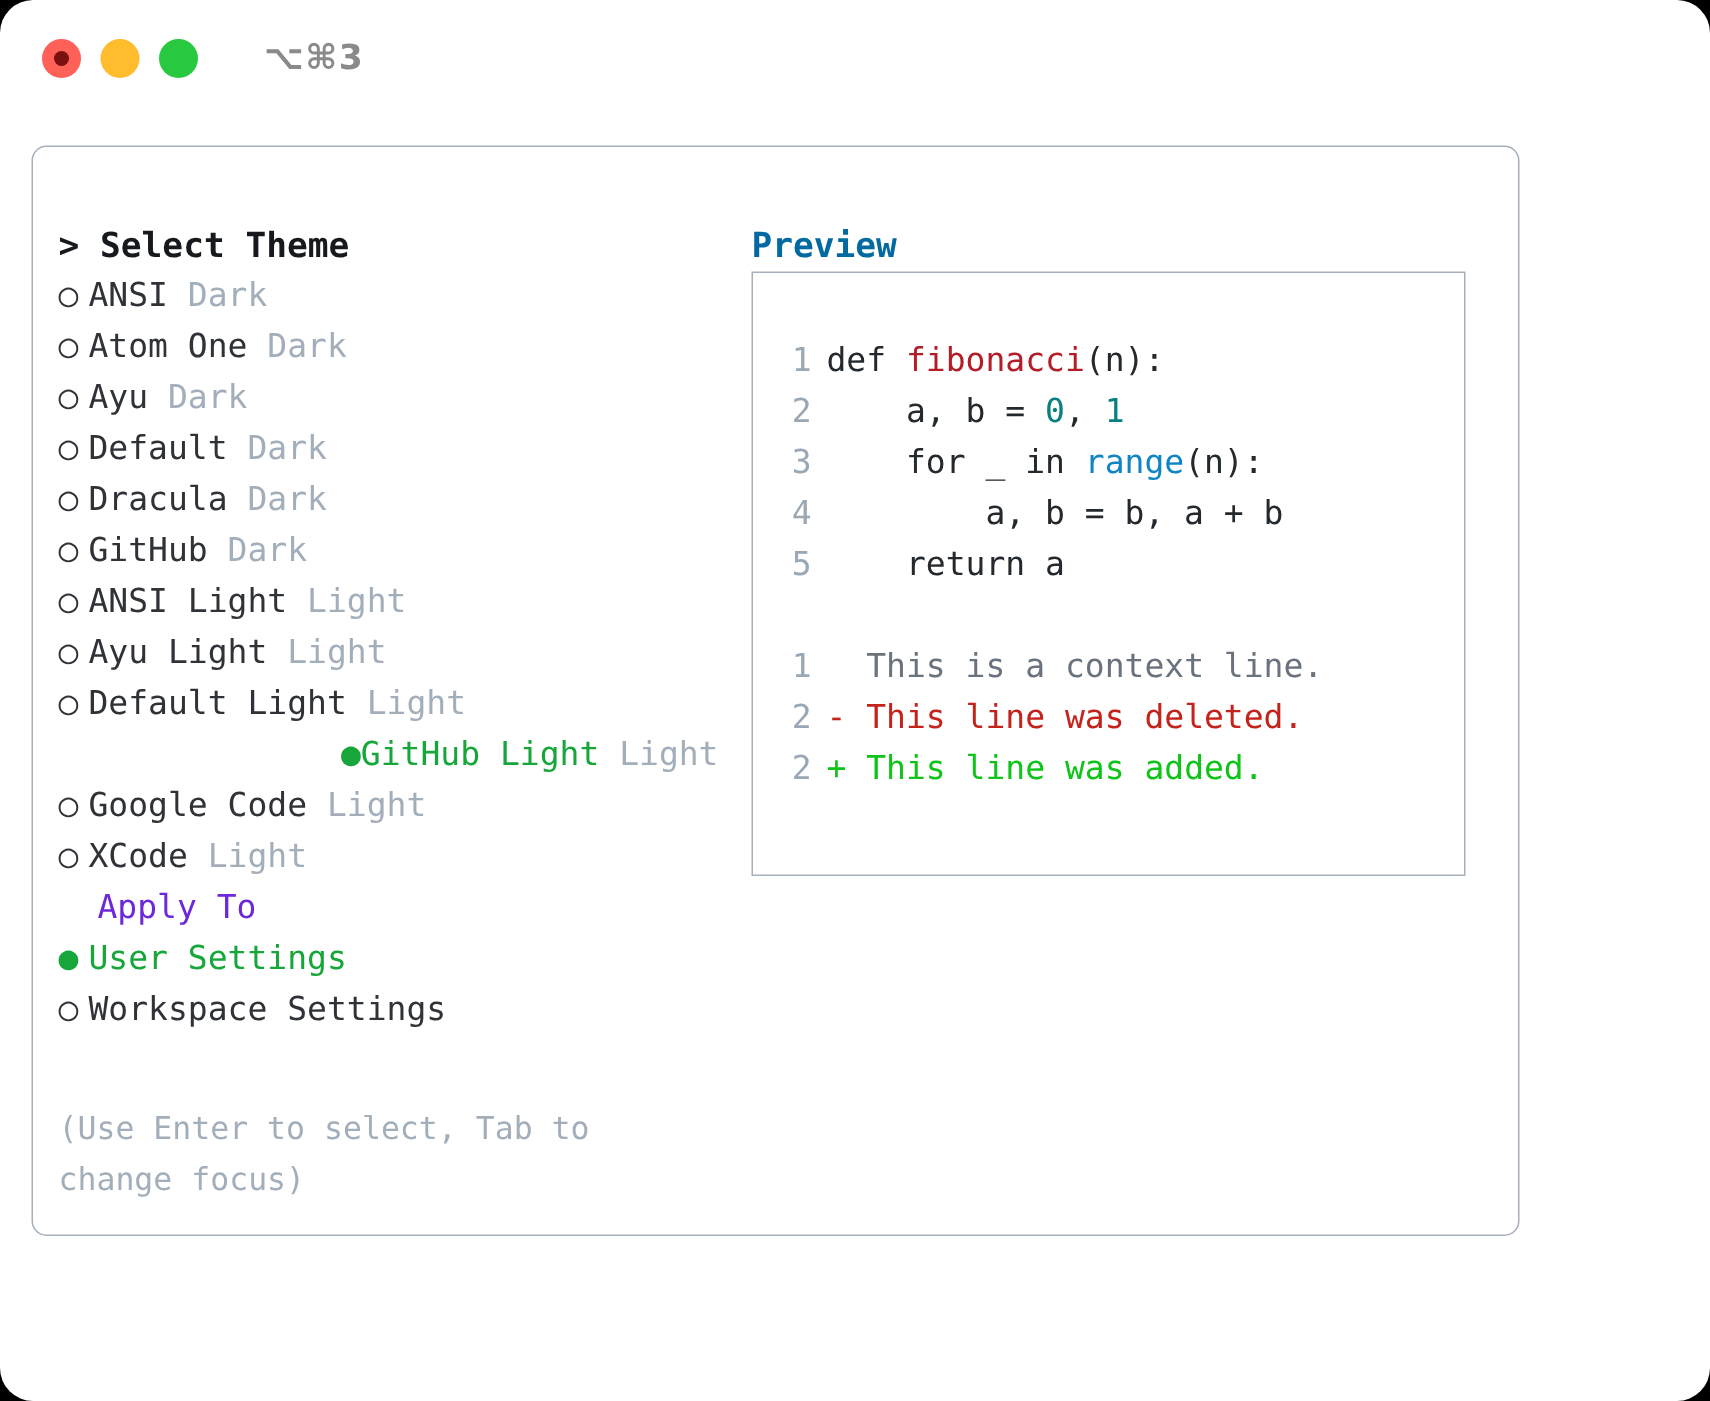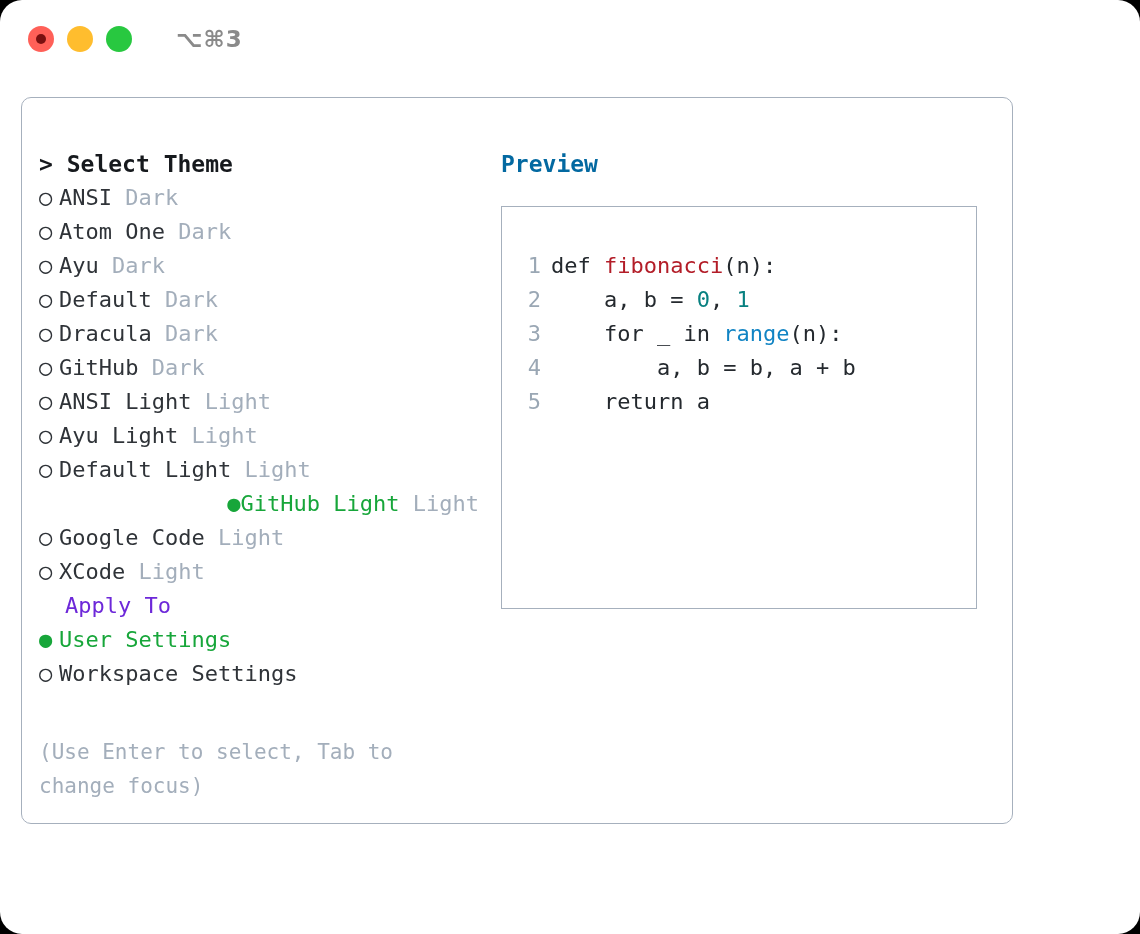--- a/index.html
+++ b/index.html
@@ -156,21 +156,20 @@
     top: 49px;
     width: 490px;
   }
   .preview-title {
     font-size: 23px;
     font-weight: 700;
     color: #0369a1;
     line-height: 34px;
   }
   .preview-box {
-    margin-top: 25px;
     width: 476px;
     height: 403px;
     border: 1.6px solid #a6b0bd;
     box-sizing: border-box;
     background: #ffffff;
     position: relative;
   }
   .code-area {
     position: absolute;
     left: 13px;
@@ -257,20 +256,27 @@
             <div class="code-line"><span class="ln">1</span><span>def </span><span class="tok-fn">fibonacci</span><span>(n):</span></div>
 
             <div class="code-line"><span class="ln">2</span><span>    a, b = </span><span class="tok-num">0</span><span>, </span><span class="tok-num">1</span></div>
 
             <div class="code-line"><span class="ln">3</span><span>    for _ in </span><span class="tok-call">range</span><span>(n):</span></div>
 
             <div class="code-line"><span class="ln">4</span><span>        a, b = b, a + b</span></div>
 
             <div class="code-line"><span class="ln">5</span><span>    return a</span></div>
 
+            <div class="diff-block">
+              <div class="diff-line diff-ctx"><span class="ln">1</span><span>  </span><span>This is a context line.</span></div>
+
+              <div class="diff-line diff-del"><span class="ln">2</span><span>- </span><span>This line was deleted.</span></div>
+
+              <div class="diff-line diff-add"><span class="ln">2</span><span>+ </span><span>This line was added.</span></div>
+            </div>
 
           </div>
         </div>
       </div>
 
     </div>
   </div>
 </div>
 
 </body></html>

